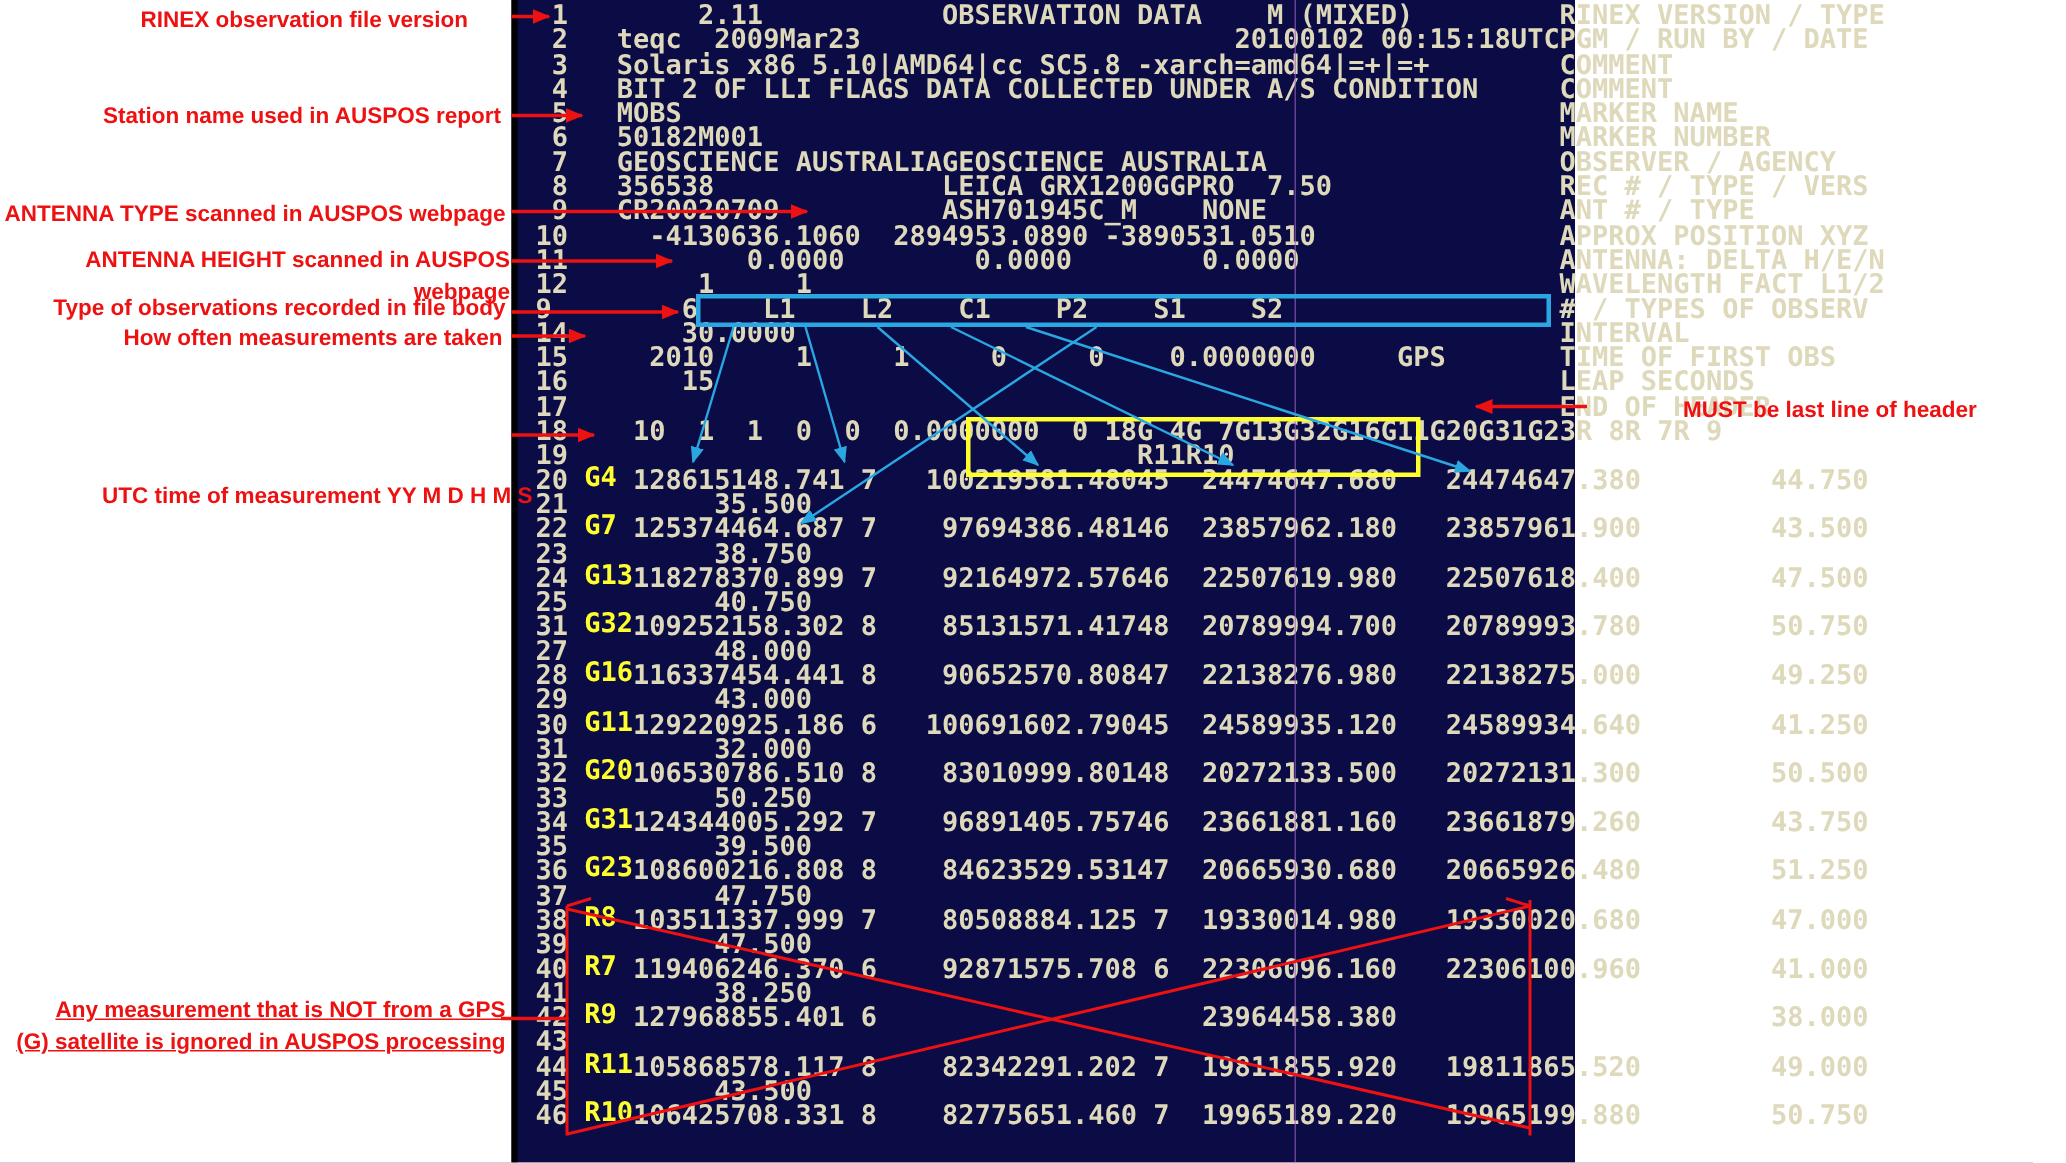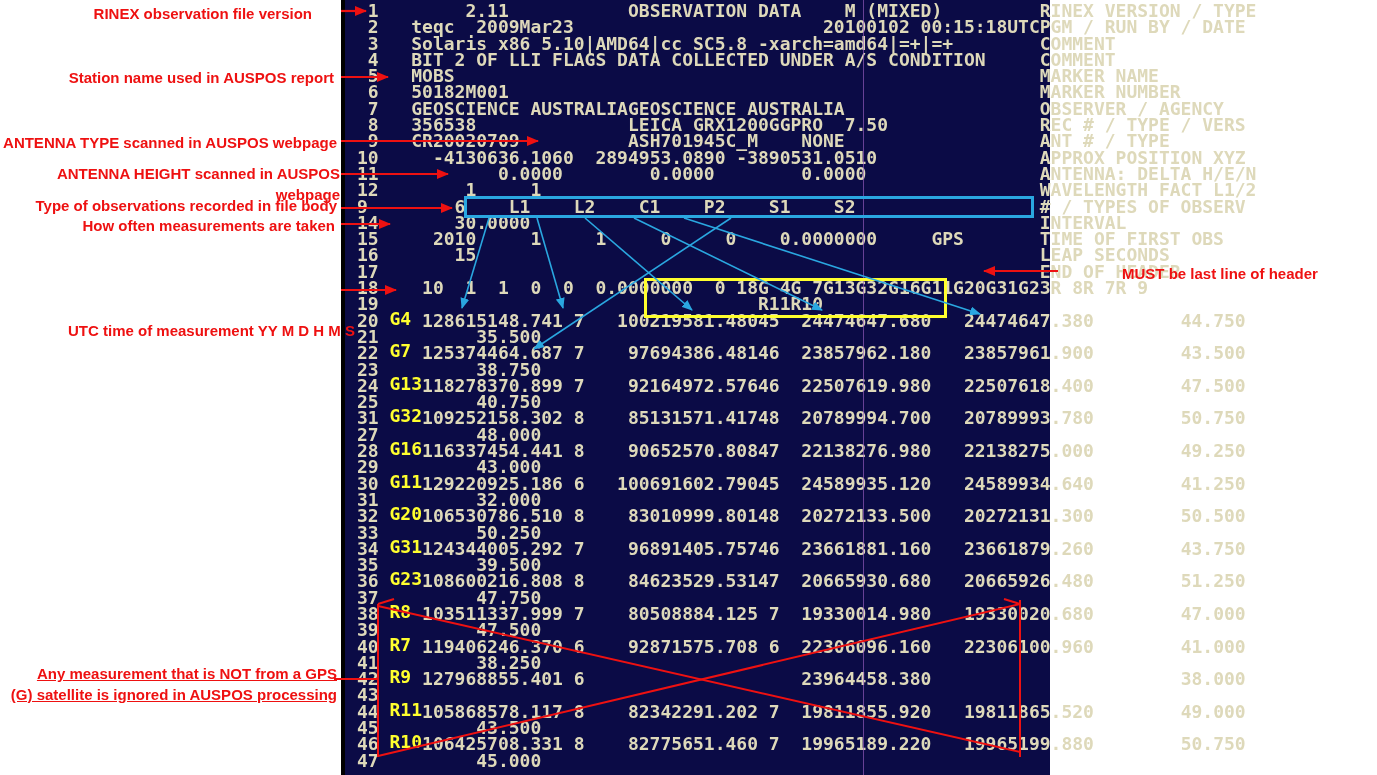--- a/index.html
+++ b/index.html
@@ -74,21 +74,20 @@
         <div class="trow"><span class="ln">37</span><span> </span><span>  </span><span class="tx">      47.750</span></div>
         <div class="trow"><span class="ln">38</span><span> </span><span class="sat">R8 </span><span class="tx">103511337.999 7    80508884.125 7  19330014.980   19330020.680        47.000</span></div>
         <div class="trow"><span class="ln">39</span><span> </span><span>  </span><span class="tx">      47.500</span></div>
         <div class="trow"><span class="ln">40</span><span> </span><span class="sat">R7 </span><span class="tx">119406246.370 6    92871575.708 6  22306096.160   22306100.960        41.000</span></div>
         <div class="trow"><span class="ln">41</span><span> </span><span>  </span><span class="tx">      38.250</span></div>
         <div class="trow"><span class="ln">42</span><span> </span><span class="sat">R9 </span><span class="tx">127968855.401 6                    23964458.380                       38.000</span></div>
         <div class="trow"><span class="ln">43</span><span> </span><span>  </span><span class="tx"></span></div>
         <div class="trow"><span class="ln">44</span><span> </span><span class="sat">R11</span><span class="tx">105868578.117 8    82342291.202 7  19811855.920   19811865.520        49.000</span></div>
         <div class="trow"><span class="ln">45</span><span> </span><span>  </span><span class="tx">      43.500</span></div>
         <div class="trow"><span class="ln">46</span><span> </span><span class="sat">R10</span><span class="tx">106425708.331 8    82775651.460 7  19965189.220   19965199.880        50.750</span></div>
-        <div class="trow"><span class="ln">47</span><span> </span><span>  </span><span class="tx">      45.000</span></div>
       </div>
     <div class="colsep"></div>
   </div>
 
   <div class="hbox box-cyan"></div>
   <div class="hbox box-yellow"></div>
 
   <svg class="overlay">
     <defs>
       <marker id="mr" markerUnits="userSpaceOnUse" markerWidth="13" markerHeight="10" refX="11" refY="5" orient="auto">

